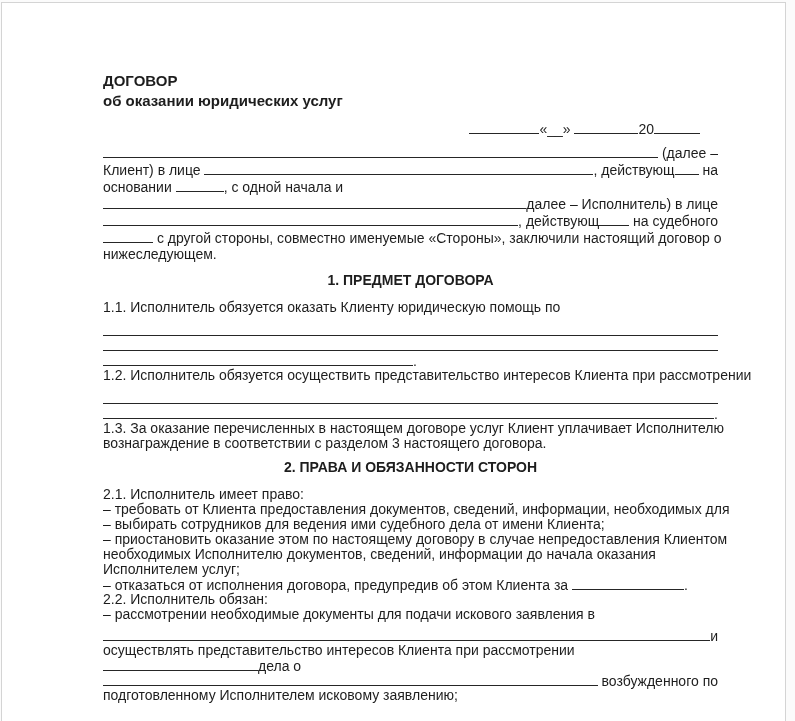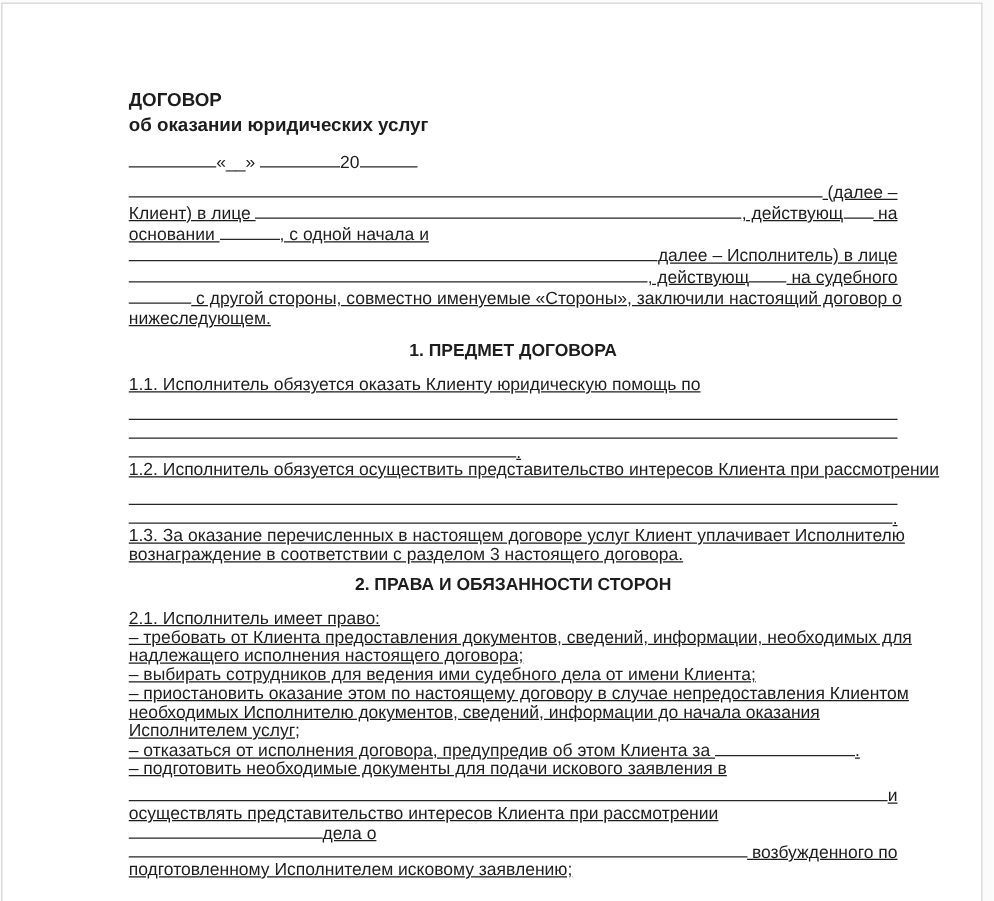--- a/index.html
+++ b/index.html
@@ -22,24 +22,24 @@
     font-size: 14px; line-height: 15px;
   }
   .line { display: flex; align-items: baseline; height: 15px; white-space: pre; width: 615px; }
   .t { white-space: pre; }
   .blank { flex: 0 0 auto; height: 13px; border-bottom: 1px solid #262626; margin-bottom: -2px; }
   .fill { flex: 1 1 auto; }
   .title-line { display: block; width: 615px; height: 20px; line-height: 20px;
                 text-align: left; font-weight: bold; font-size: 15px; }
   .heading { width: 615px; height: 15px; line-height: 15px; text-align: center;
              font-weight: bold; margin: 9px 0 12px 0; }
-  .citydate { display: flex; justify-content: flex-start; align-items: baseline;
+  .citydate { display: flex; justify-content: flex-end; align-items: baseline;
               width: 615px; height: 15px; margin-top: 10px; }
   .dategroup { display: inline-flex; align-items: baseline; white-space: pre; padding-right: 18px; }
-  .para { margin: 0; text-decoration: underline; }
+  .para { margin: 0; }
   .intro { margin-top: 9px; }
   .intro .line { height: 17px; }
   .spacer { width: 615px; }
 </style>
 </head>
 <body>
 
 <div class="page">
   <div class="content" id="doc-content">
       <div class="title-block">
@@ -70,27 +70,27 @@
         <div class="spacer" style="height: 8px;"></div>
         <div class="line"><span class="blank fill"></span></div>
         <div class="line"><span class="blank fill"></span><span class="t">.</span></div>
         <div class="line"><span class="t">1.3. За оказание перечисленных в настоящем договоре услуг Клиент уплачивает Исполнителю</span></div>
         <div class="line"><span class="t">вознаграждение в соответствии с разделом 3 настоящего договора.</span></div>
       </div>
       <div class="heading">2. ПРАВА И ОБЯЗАННОСТИ СТОРОН</div>
       <div class="para">
         <div class="line"><span class="t">2.1. Исполнитель имеет право:</span></div>
         <div class="line"><span class="t">– требовать от Клиента предоставления документов, сведений, информации, необходимых для</span></div>
-        <div class="line"><span class="t">надлежащего исполнения настоящего договора;</span></div>
         <div class="line"><span class="t">– выбирать сотрудников для ведения ими судебного дела от имени Клиента;</span></div>
         <div class="line"><span class="t">– приостановить оказание этом по настоящему договору в случае непредоставления Клиентом</span></div>
         <div class="line"><span class="t">необходимых Исполнителю документов, сведений, информации до начала оказания</span></div>
         <div class="line"><span class="t">Исполнителем услуг;</span></div>
         <div class="line"><span class="t">– отказаться от исполнения договора, предупредив об этом Клиента за </span><span class="blank" style="width: 112px;"></span><span class="t">.</span></div>
-        <div class="line"><span class="t">– подготовить необходимые документы для подачи искового заявления в</span></div>
+        <div class="line"><span class="t">2.2. Исполнитель обязан:</span></div>
+        <div class="line"><span class="t">– рассмотрении необходимые документы для подачи искового заявления в</span></div>
         <div class="spacer" style="height: 6px;"></div>
         <div class="line"><span class="blank fill"></span><span class="t">и</span></div>
         <div class="line"><span class="t">осуществлять представительство интересов Клиента при рассмотрении</span></div>
         <div class="line"><span class="blank" style="width: 155px;"></span><span class="t">дела о</span></div>
         <div class="line"><span class="blank fill"></span><span class="t"> возбужденного по</span></div>
         <div class="line"><span class="t">подготовленному Исполнителем исковому заявлению;</span></div>
       </div>
     </div>
 </div>
 

